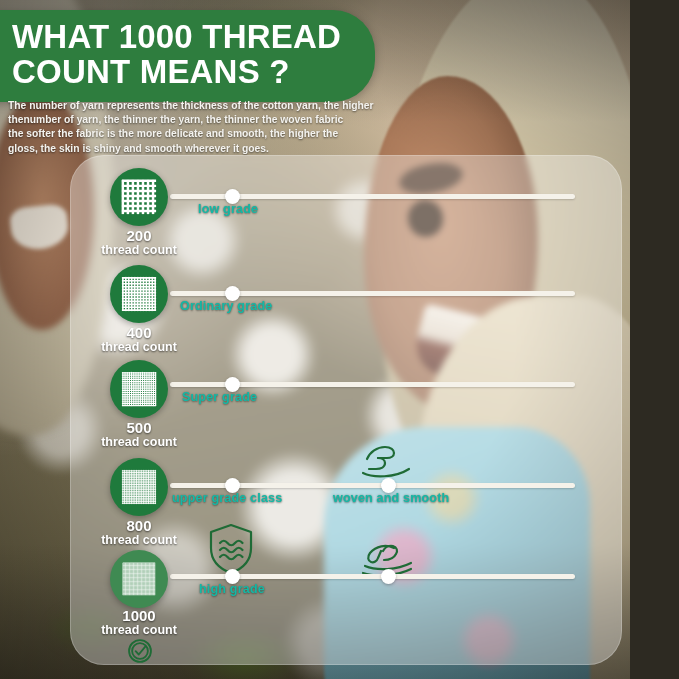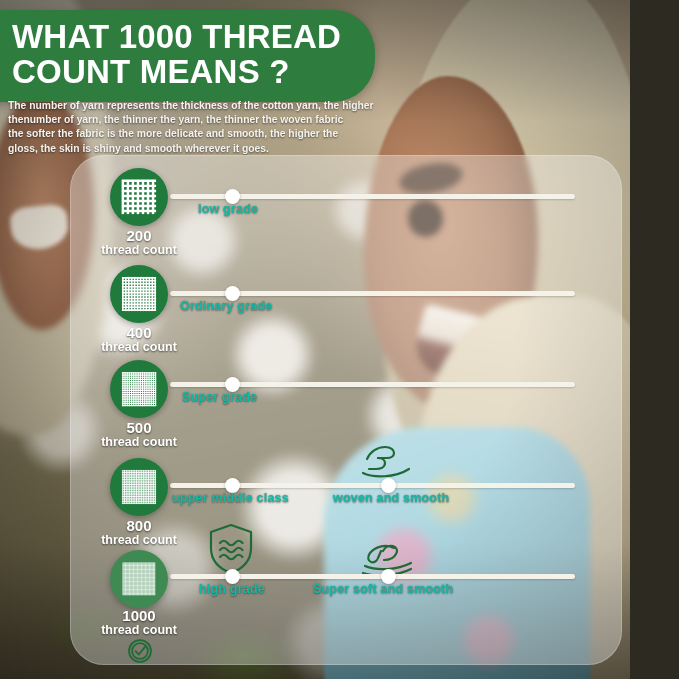--- a/index.html
+++ b/index.html
@@ -325,21 +325,21 @@
   <svg class="oicon" viewBox="0 0 64 44" style="left:357px;top:440px;width:64px;height:44px;">
     <g fill="none" stroke="#1f6b36" stroke-width="2.2" stroke-linecap="round" stroke-linejoin="round">
       <path d="M10 19c3-7 10-12 18-12 6 0 9 3 9 6 0 3-3 5-7 5h-9"></path>
       <path d="M21 18c4 0 7 2 7 5 0 4-4 6-9 6h-7"></path>
       <path d="M6 33c10 5 32 5 46-4"></path>
     </g>
   </svg>
   <div class="rail" style="left:170px;top:483px;width:405px;"></div>
   <div class="dot" style="left:225px;top:478px;"></div>
   <div class="dot" style="left:381px;top:478px;"></div>
-  <div class="rail-label" style="left:172px;top:491px;">upper middle class</div>
+  <div class="rail-label" style="left:172px;top:491px;">upper grade class</div>
   <div class="rail-label" style="left:333px;top:491px;">woven and smooth</div>
   <div class="chip" style="left:110px;top:458px;">
     <svg class="weave" viewBox="0 0 40 40">
       <g stroke="#ffffff" stroke-width=".95">
         <line x1="3" y1="2" x2="3" y2="38"></line>
           <line x1="4.8" y1="2" x2="4.8" y2="38"></line>
         <line x1="6.6" y1="2" x2="6.6" y2="38"></line>
           <line x1="8.4" y1="2" x2="8.4" y2="38"></line>
         <line x1="10.2" y1="2" x2="10.2" y2="38"></line>
           <line x1="12" y1="2" x2="12" y2="38"></line>
@@ -398,21 +398,20 @@
       <path d="M37 10c-8-4-18-2-24 5-3 4-2 8 1 9 3 1 6-1 7-4l3-7"></path>
       <path d="M26 13c2-4 6-6 10-5 4 1 5 5 3 8-2 4-7 6-12 6"></path>
       <path d="M8 28c12 5 32 4 46-3"></path>
       <path d="M6 35c12 4 34 3 48-4"></path>
     </g>
   </svg>
   <div class="rail" style="left:170px;top:574px;width:405px;"></div>
   <div class="dot" style="left:225px;top:569px;"></div>
   <div class="dot" style="left:381px;top:569px;"></div>
   <div class="rail-label" style="left:199px;top:582px;">high grade</div>
-  <div class="rail-label" style="left:313px;top:582px;">Super soft and smooth</div>
   <div class="chip soft" style="left:110px;top:550px;">
     <svg class="weave" viewBox="0 0 40 40">
       <g stroke="#ffffff" stroke-width=".7" opacity=".95">
         <line x1="3" y1="3" x2="3" y2="37"></line>
           <line x1="4.4" y1="3" x2="4.4" y2="37"></line>
         <line x1="5.8" y1="3" x2="5.8" y2="37"></line>
           <line x1="7.2" y1="3" x2="7.2" y2="37"></line>
         <line x1="8.6" y1="3" x2="8.6" y2="37"></line>
           <line x1="10" y1="3" x2="10" y2="37"></line>
         <line x1="11.4" y1="3" x2="11.4" y2="37"></line>

